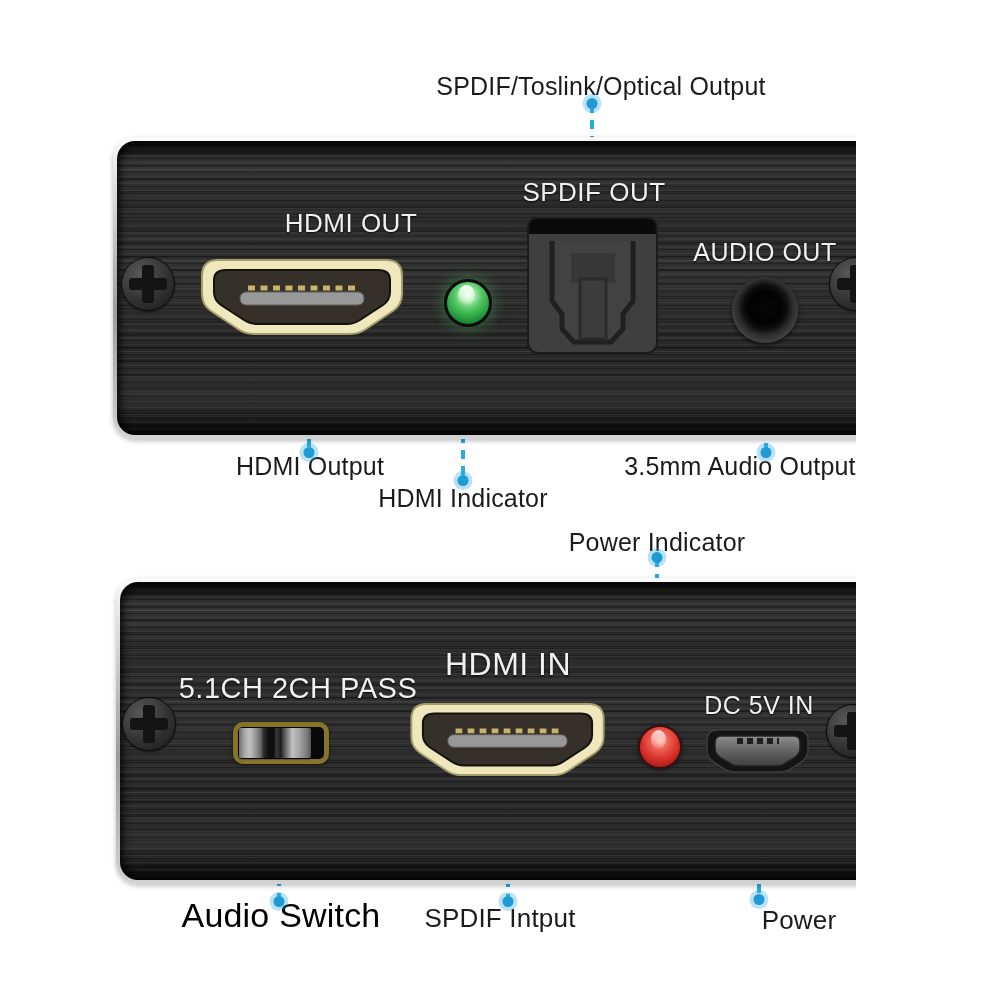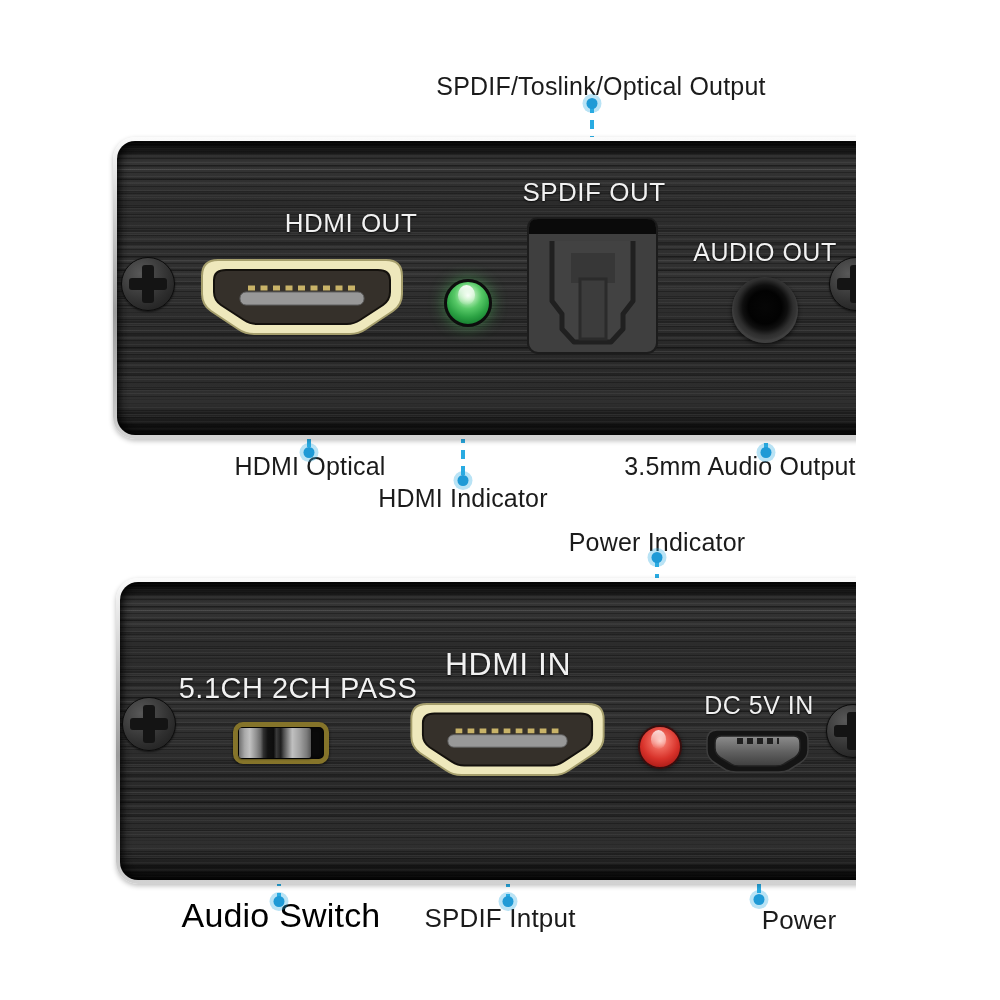--- a/index.html
+++ b/index.html
@@ -104,21 +104,21 @@
       background:linear-gradient(90deg,#6f6f6f 0%,#a9a9a9 8%,#c2c2c2 15%,#909090 24%,#6a6a6a 30%,#303030 34%,#121212 40%,#0d0d0d 48%,#3a3a3a 52%,#1d1d1d 58%,#4c4c4c 62%,#c0c0c0 74%,#a3a3a3 84%,#7b7b7b 94%,#555 100%);
       box-shadow:0 1px 2px rgba(0,0,0,.8);}
   .port-usb{position:absolute;left:585px;top:146px;}
 </style>
 </head>
 <body>
 
 <div class="stage">
 
   <div class="lbl lbl-spdif-callout">SPDIF/Toslink/Optical Output</div>
-  <div class="lbl lbl-hdmi-output">HDMI Optical</div>
+  <div class="lbl lbl-hdmi-output">HDMI Output</div>
   <div class="lbl lbl-hdmi-indicator">HDMI Indicator</div>
   <div class="lbl lbl-audio-output">3.5mm Audio Output</div>
   <div class="lbl lbl-power-indicator">Power Indicator</div>
   <div class="lbl big lbl-audio-switch">Audio Switch</div>
   <div class="lbl lbl-hdmi-input">SPDIF Intput</div>
   <div class="lbl lbl-power">Power</div>
 
   <div class="cline cl-spdif">
       <span class="dot t"></span>
       <span class="dot b"></span>

